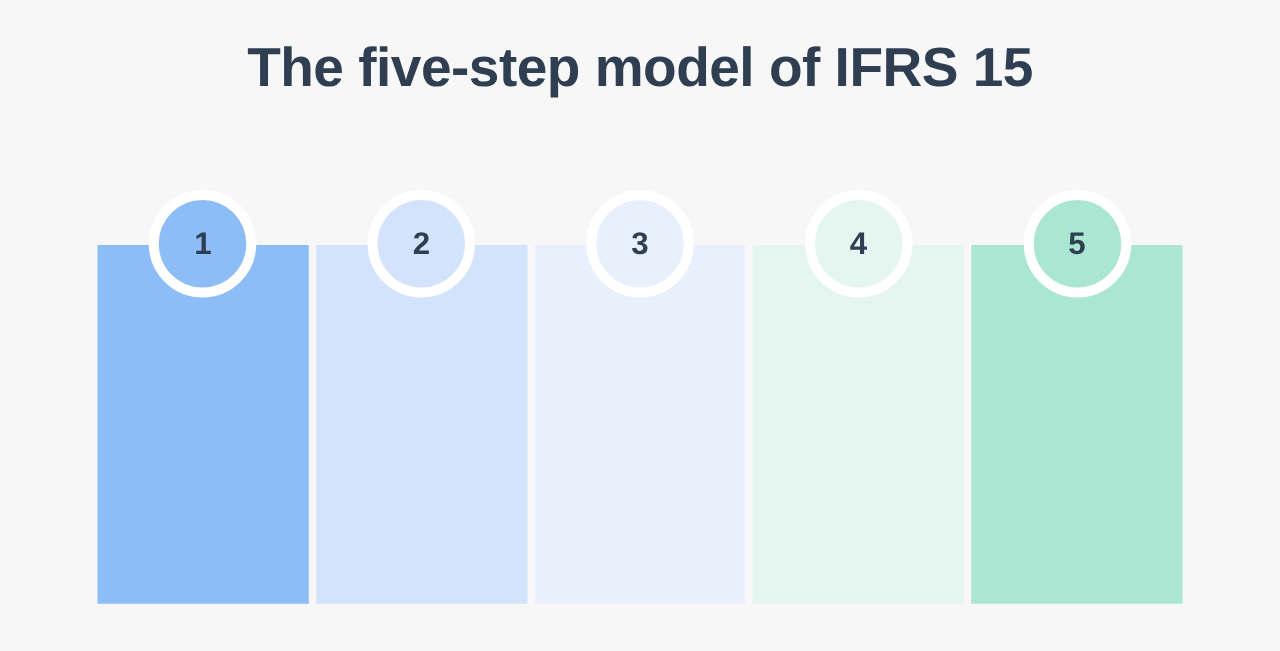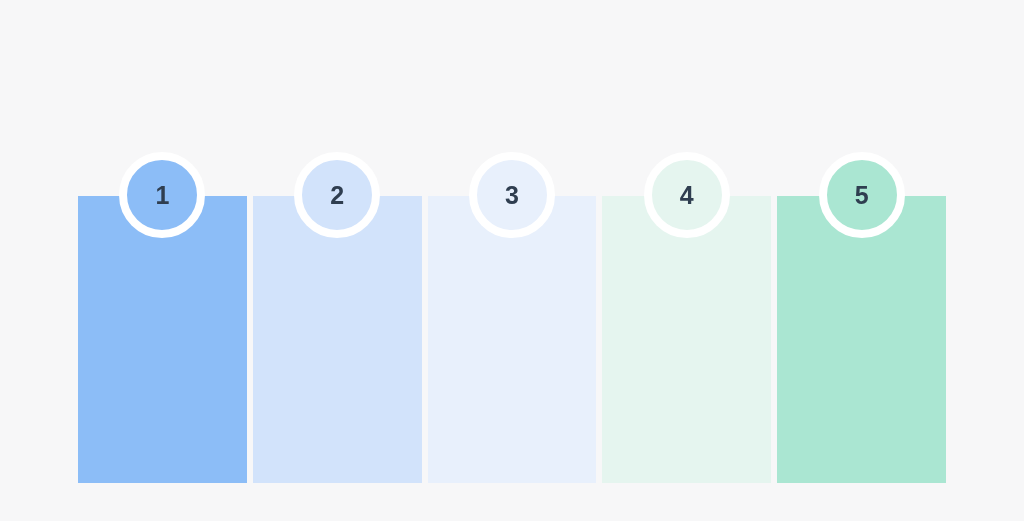--- a/index.html
+++ b/index.html
@@ -85,20 +85,21 @@
     line-height: 28px;
     color: #2f3e50;
     letter-spacing: 0.1px;
   }
 </style>
 </head>
 <body style="background: rgb(247, 247, 248);">
 
 <div id="infographic" style="background: rgb(247, 247, 248);">
 
+  <div id="page-title">The five-step model of IFRS 15</div>
 
   <div id="steps-row">
 
     <div class="step-column">
       <div class="step-body" style="background: rgb(140, 189, 247);"></div>
       <div class="step-badge" style="background: rgb(140, 189, 247);">
         <span>1</span>
       </div>
       <div class="step-text">Identify the contract(s) with customers</div>
     </div>

